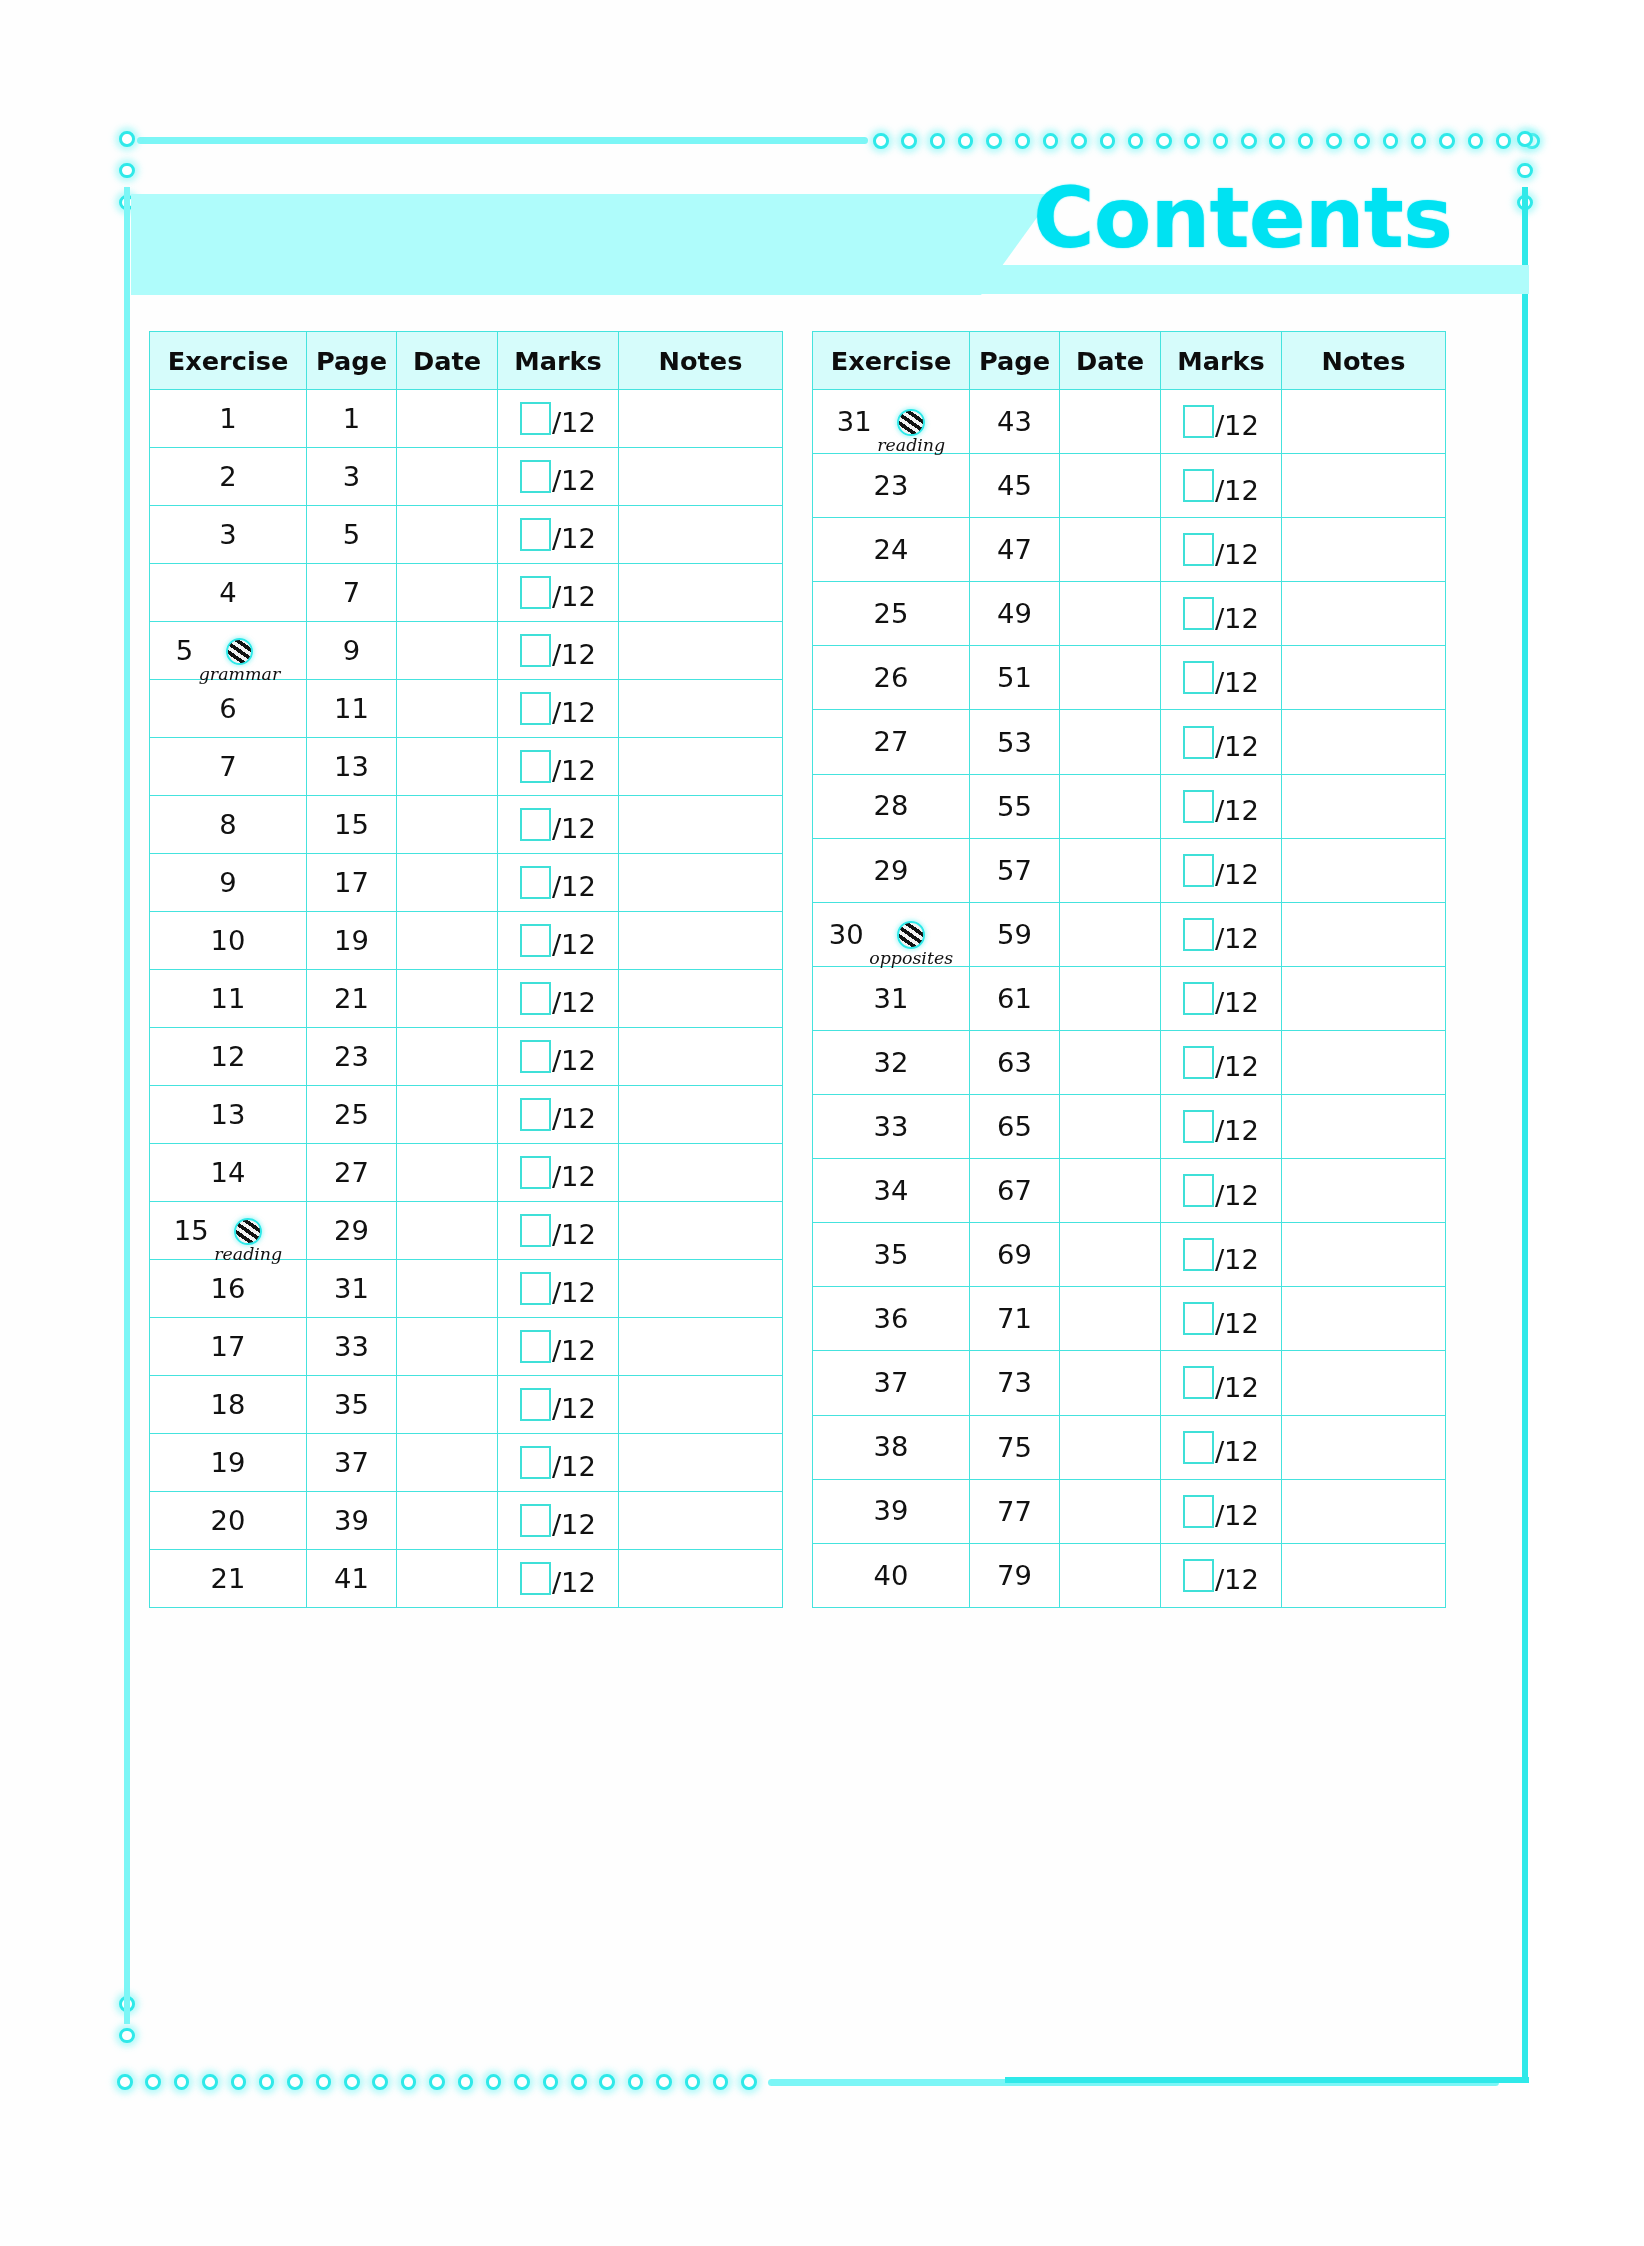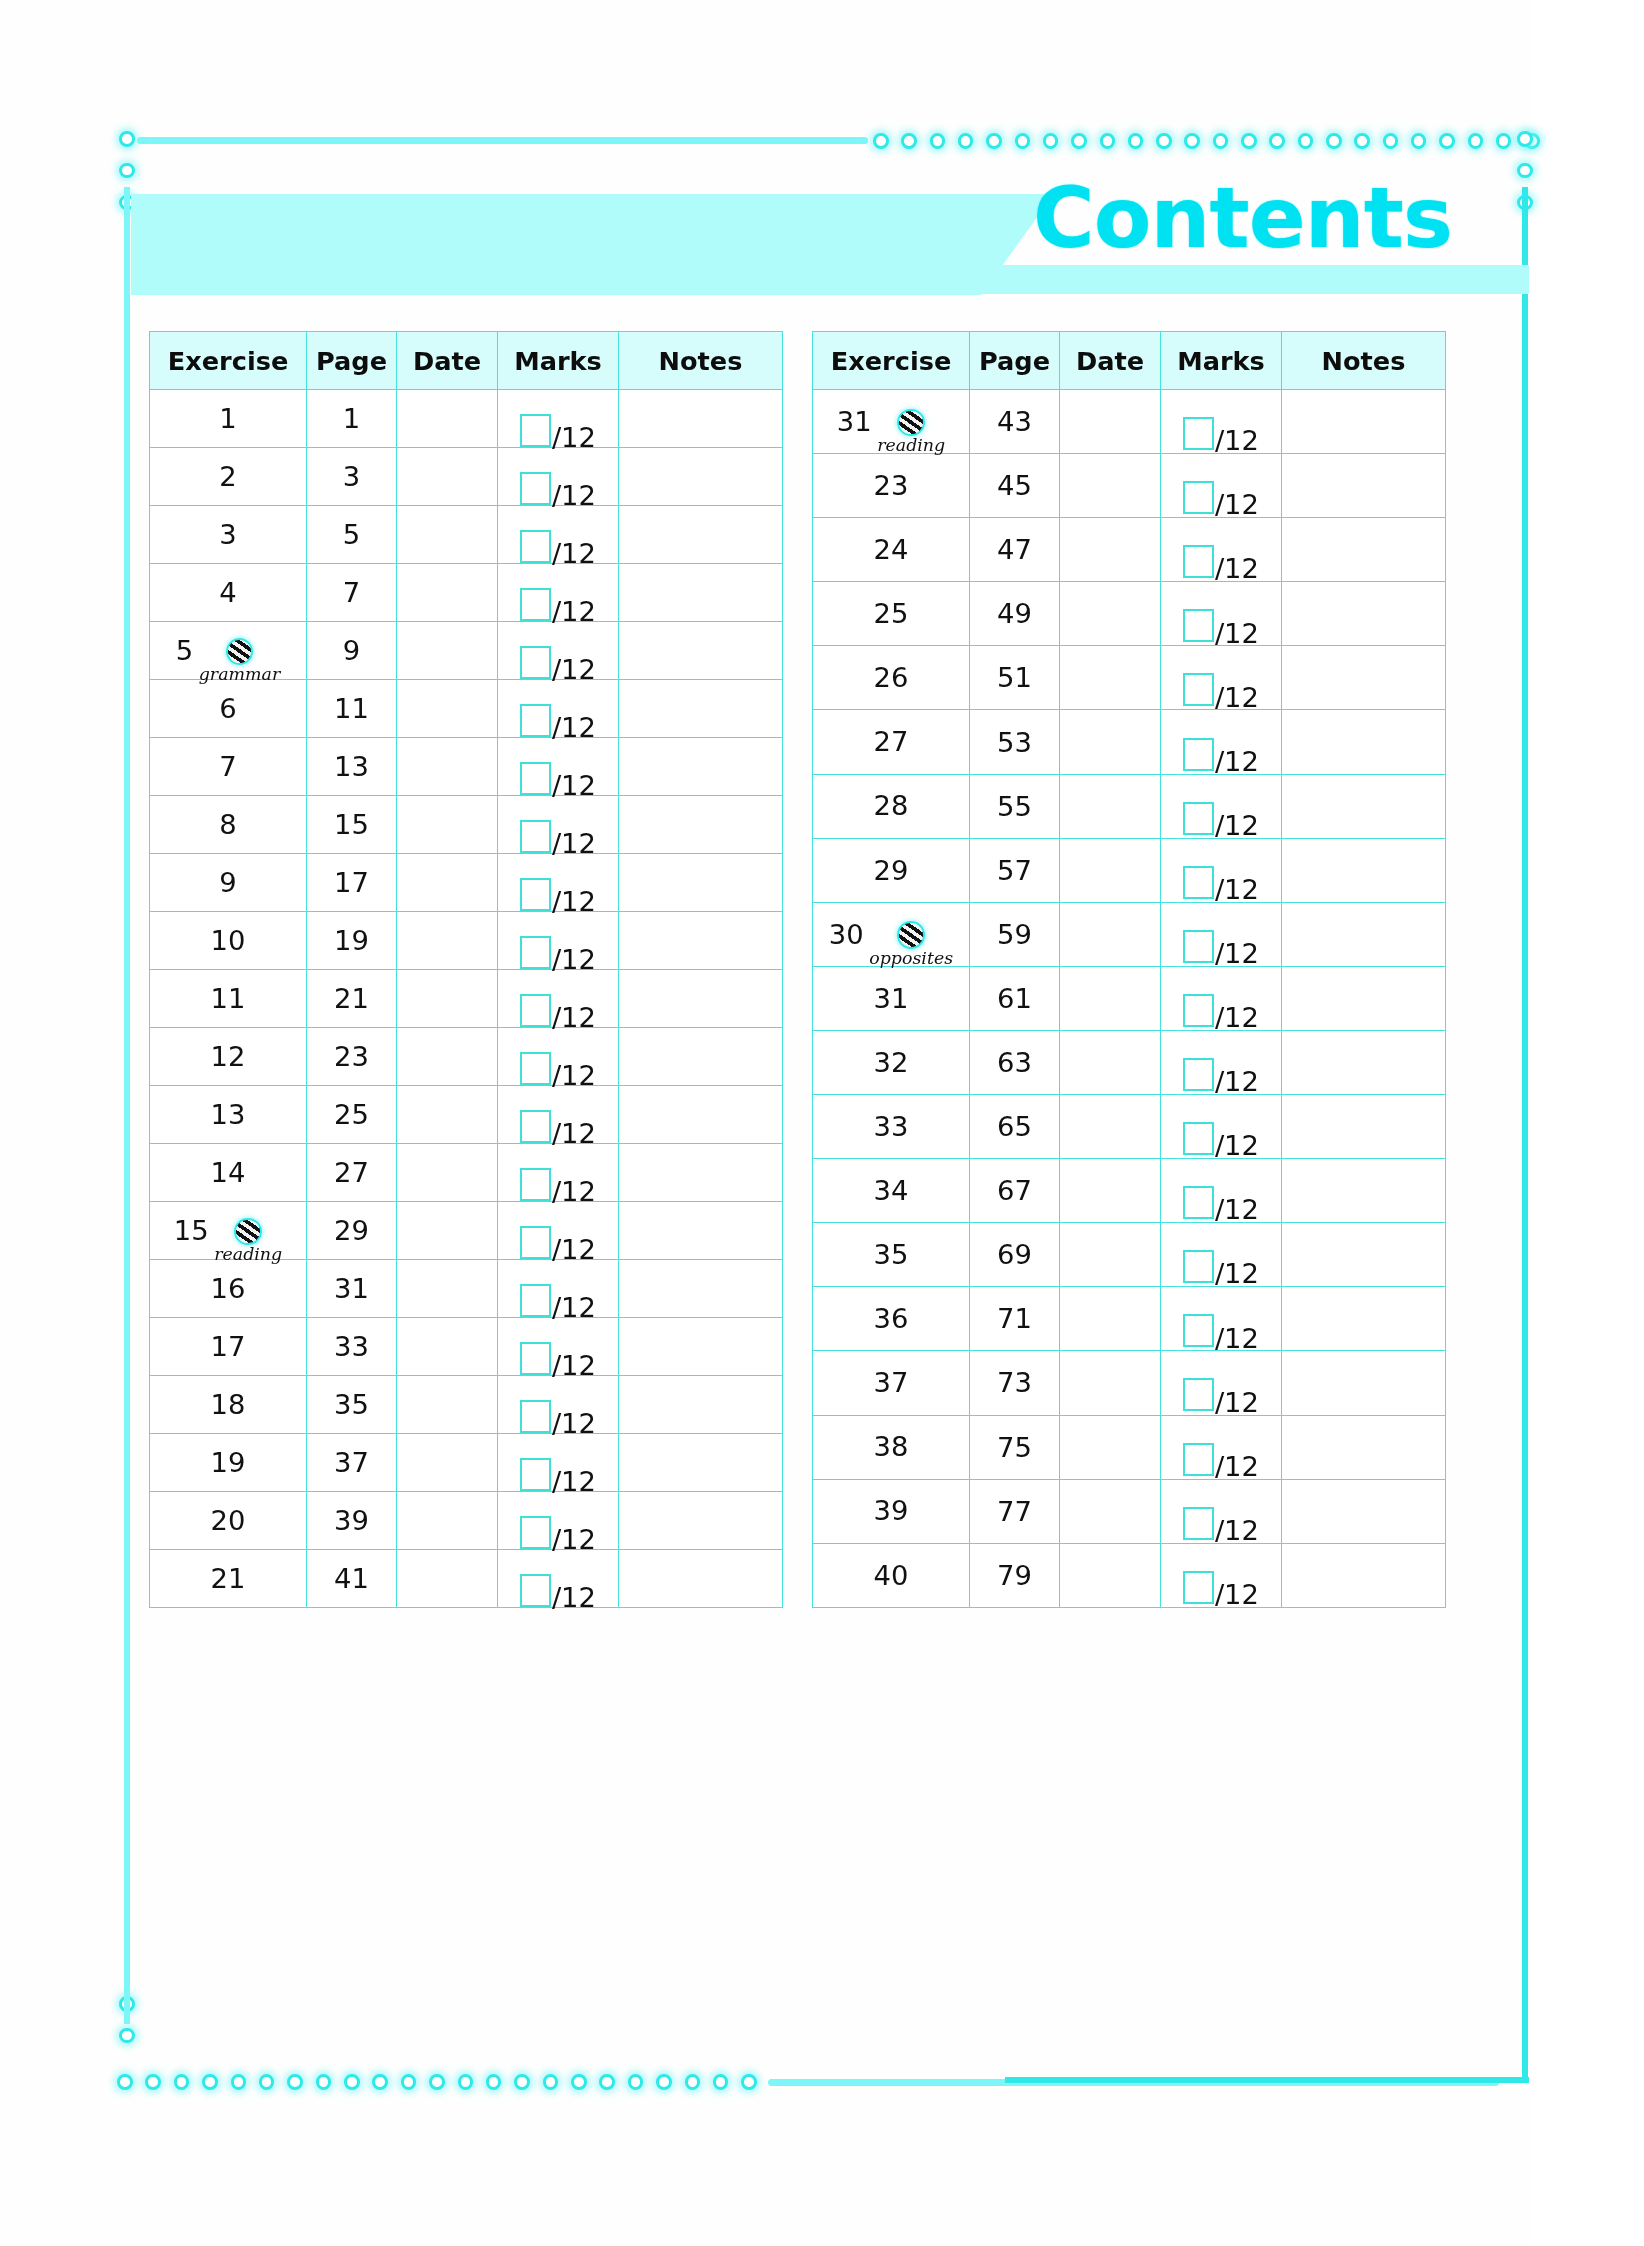--- a/index.html
+++ b/index.html
@@ -178,21 +178,21 @@
     font-family:"DejaVu Serif", serif;
     font-style:italic;
     font-size:17.4px;
     color:#111;
     line-height:1;
     margin-top:0.9px;
     white-space:nowrap;
   }
 
   .marks-cell{
-    display:flex;align-items:flex-end;justify-content:center;
+    display:flex;align-items:center;justify-content:center;
     height:57px;gap:0.9px;
   }
   .checkbox{
     width:31px;height:33px;
     border:2.7px solid #3FE0D8;
     background:#ffffff;
     box-sizing:border-box;
   }
   .mk-text{
     font-size:27.4px;

